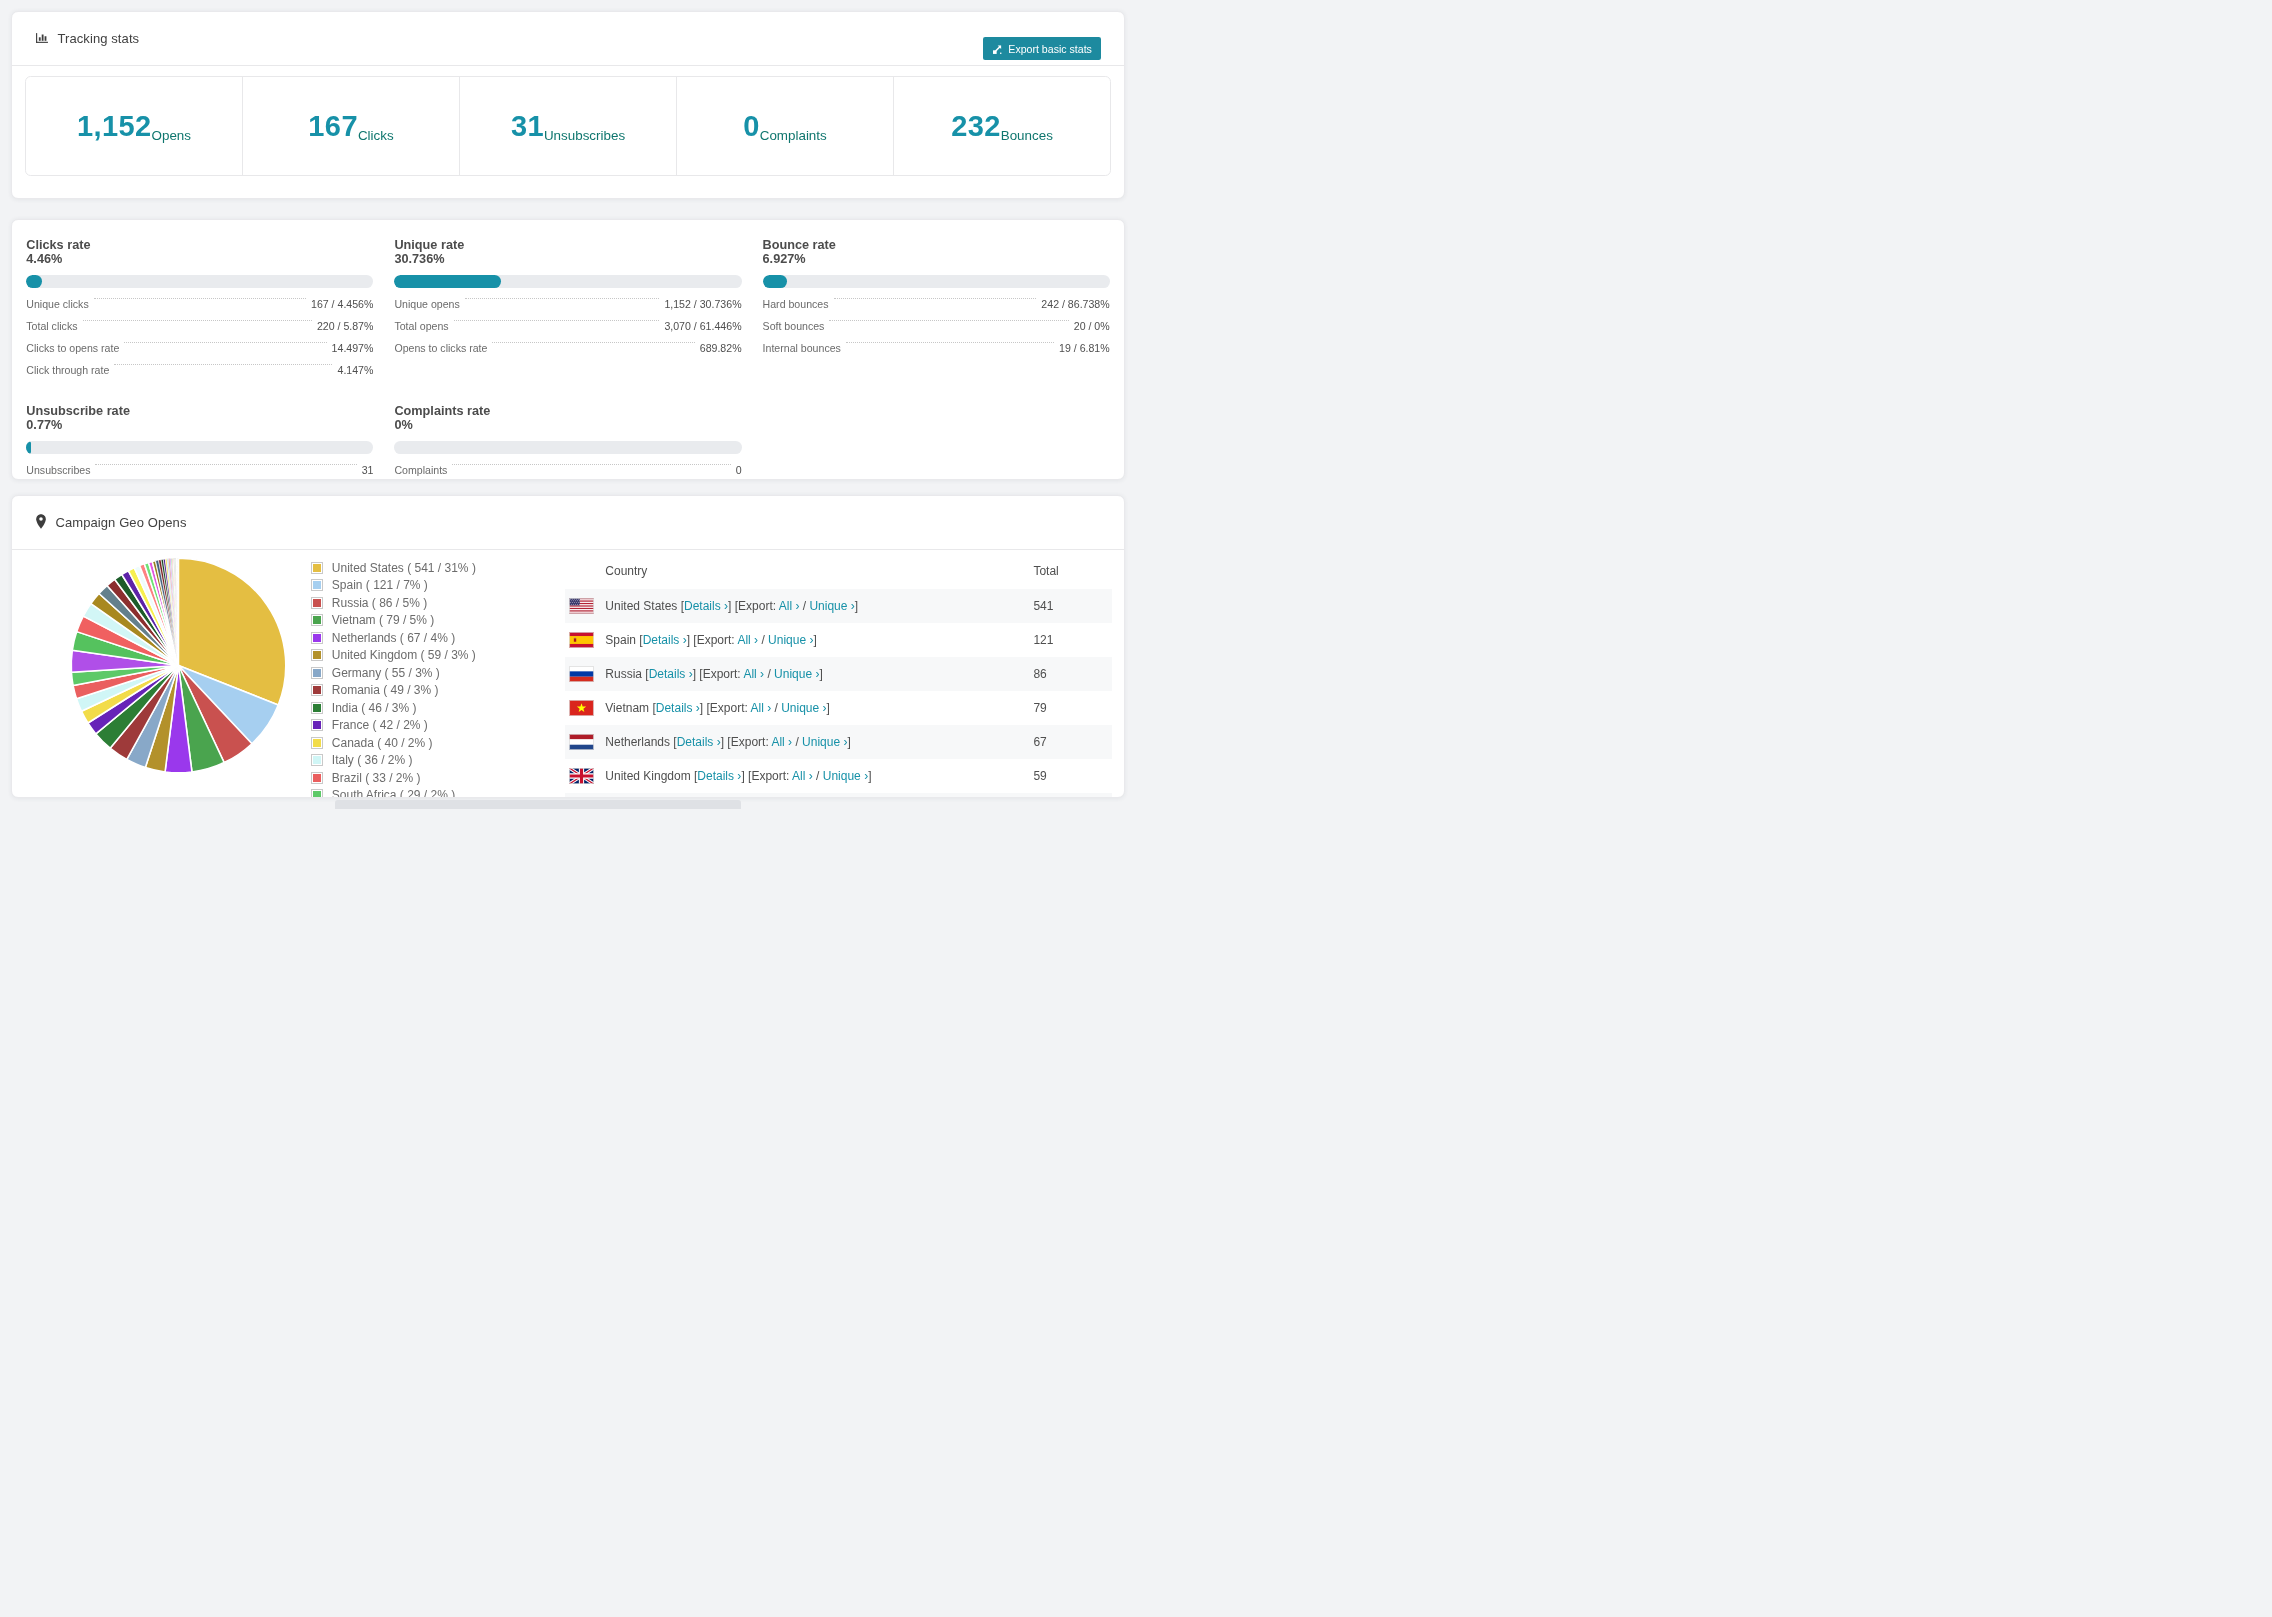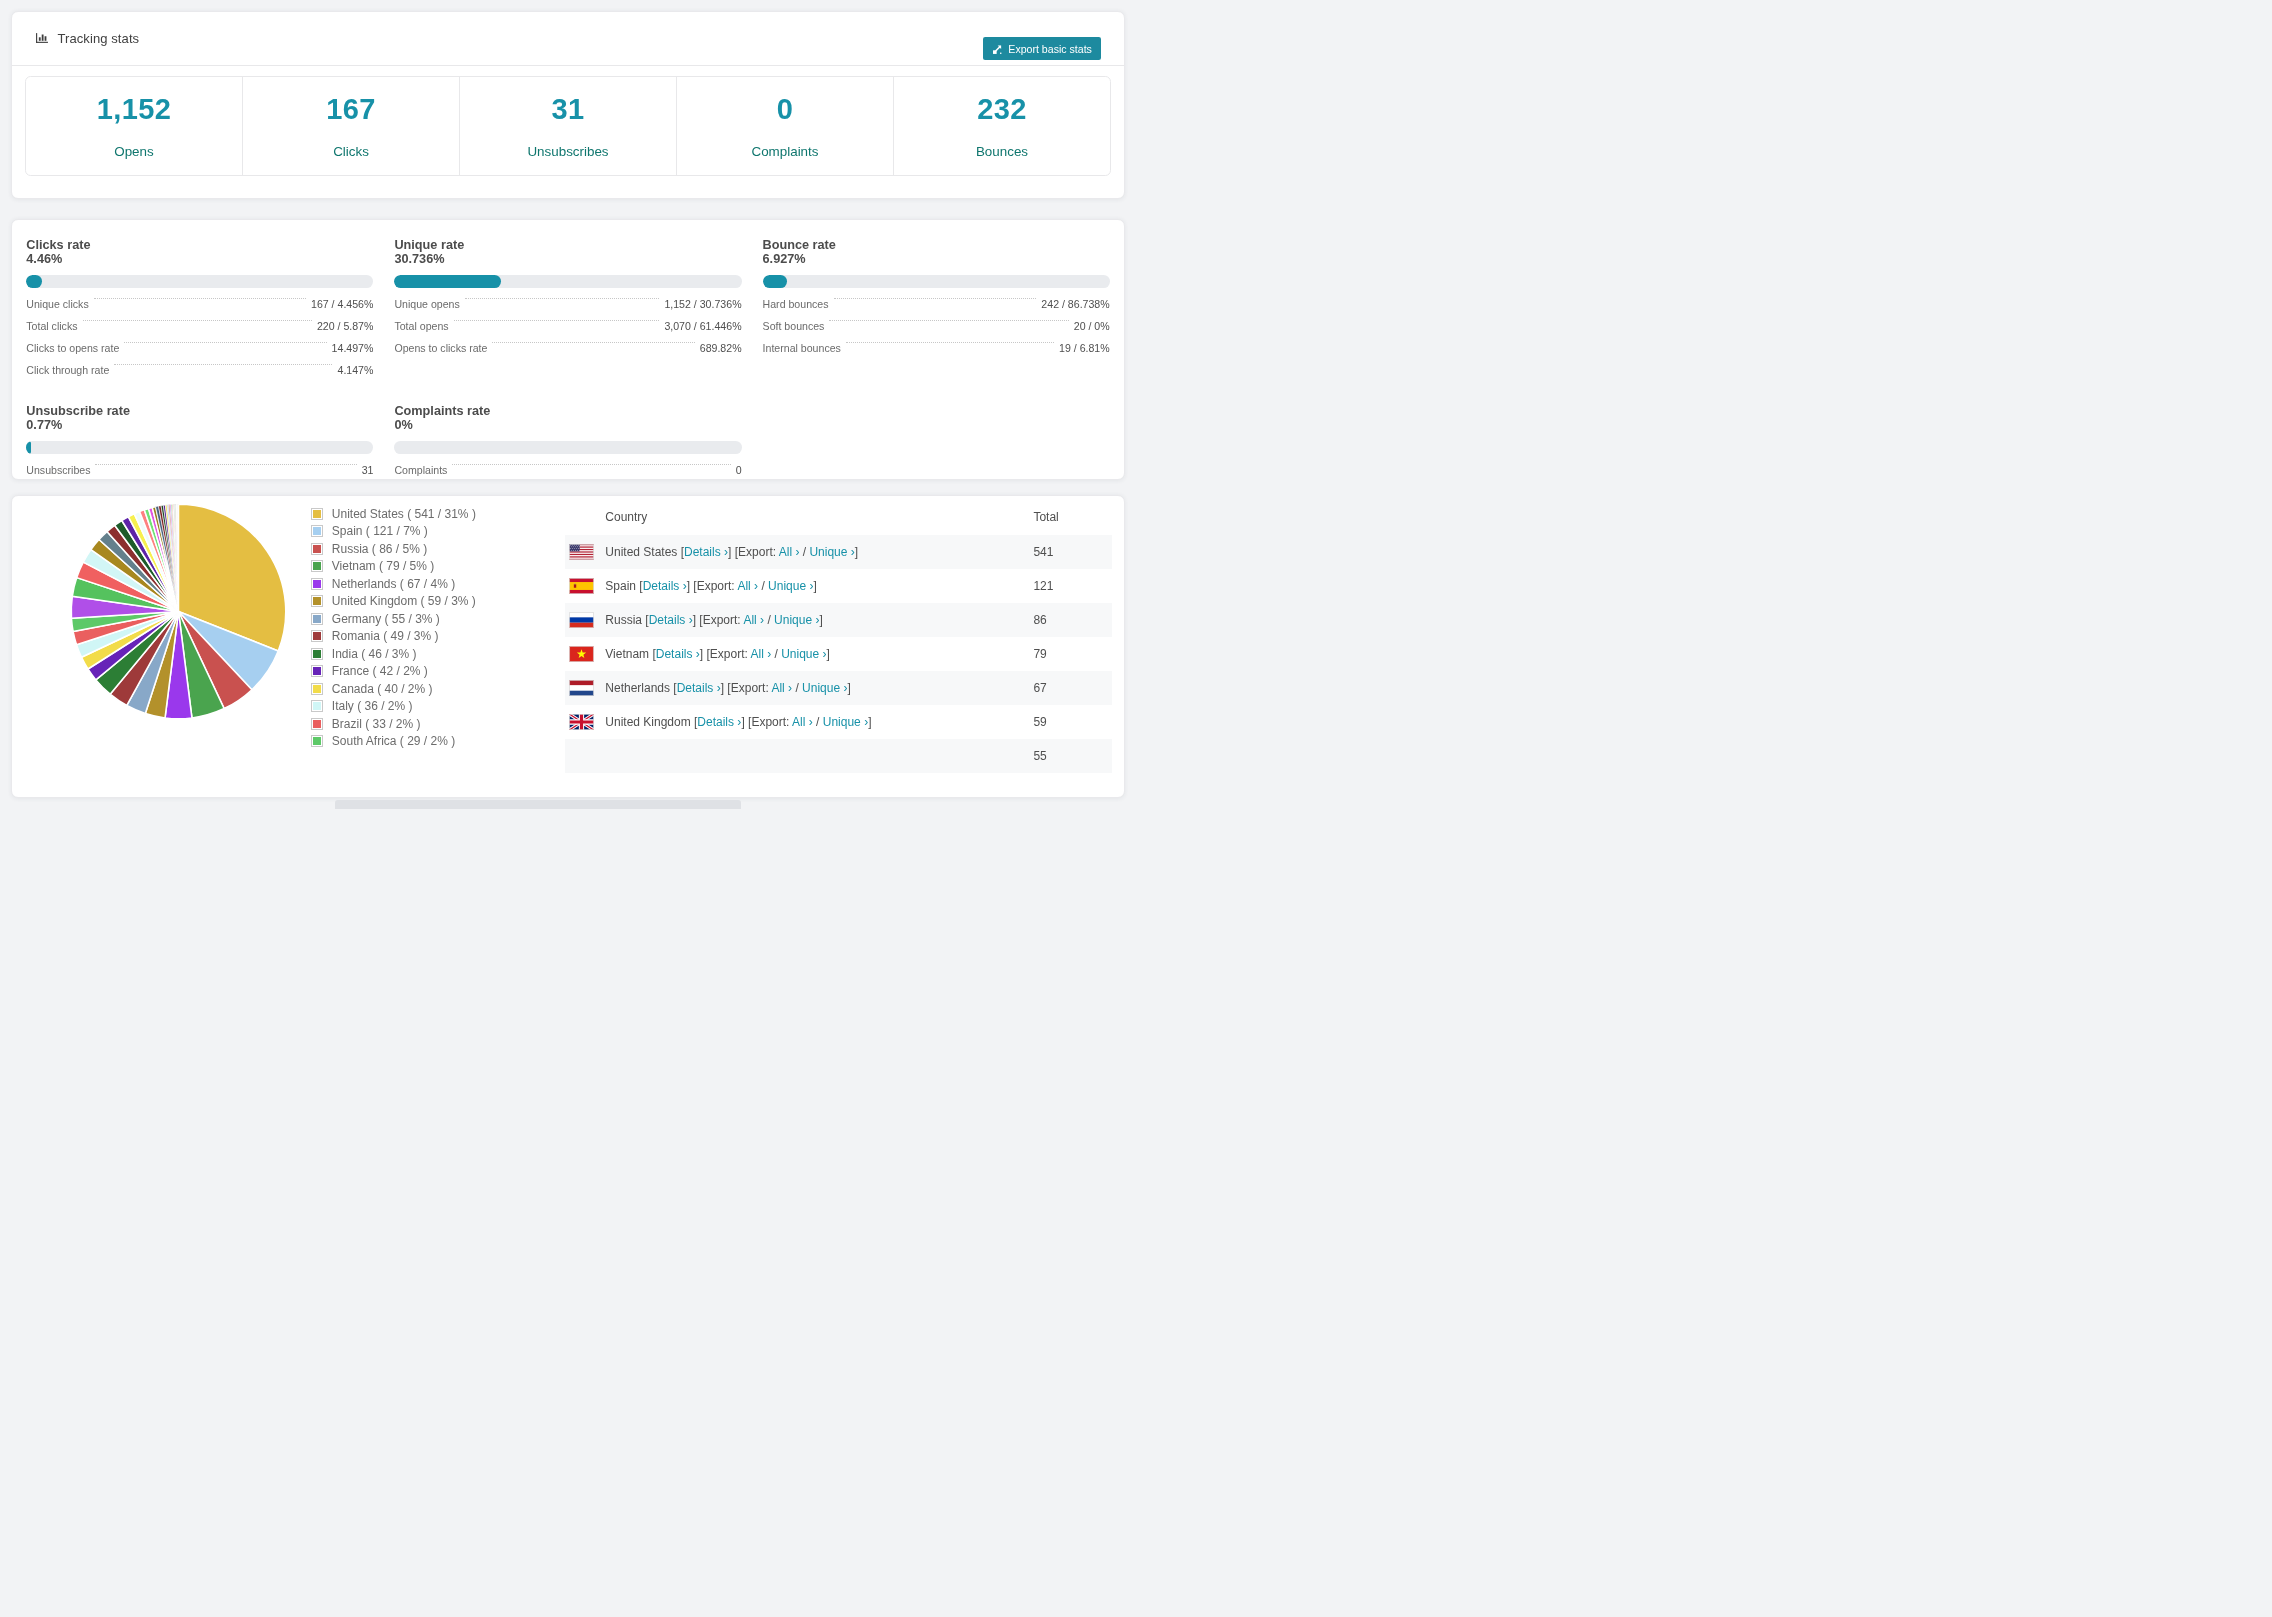--- a/index.html
+++ b/index.html
@@ -35,21 +35,21 @@
     font-family: inherit; font-size: 10.6px; padding: 5.6px 9.2px; cursor: pointer;
   }
 
   
   .stats-box {
     margin: 10.6px 12.7px 0 12.7px; height: 100px;
     border: 0.7px solid #e8e8ea; border-radius: 5.6px;
     display: flex;
   }
   .stat-cell {
-    flex: 1 1 0; display: flex; flex-direction: column;
+    flex: 1 1 0; display: flex; flex-direction: row;
     align-items: center; justify-content: center;
     border-right: 0.7px solid #e8e8ea;
   }
   .stat-cell:last-child { border-right: none; }
   .stat-value { font-size: 29px; font-weight: 700; color: #1791a8; letter-spacing: 0.4px; }
   .stat-label { font-size: 13.4px; color: #0f766e; margin-top: 18px; }
 
   
   .rate-grid {
     padding: 18.4px 14px 0 14px;
@@ -266,20 +266,29 @@
               <span class="detail-label">Complaints</span>
               <span class="detail-leader"></span>
               <span class="detail-value">0</span>
             </div>
           </div>
         </div>
       </div>
   </section>
 
   <section class="card" id="card-geo">
+    <div class="card-header">
+      <span class="hdr-icon">
+        <svg width="12" height="15.5" viewBox="0 0 16 21">
+          <path d="M8 0.5C4.4 0.5 1.5 3.4 1.5 7c0 4.9 6.5 13 6.5 13s6.5-8.1 6.5-13C14.5 3.4 11.6 0.5 8 0.5z" fill="#3d3d3d"></path>
+          <circle cx="8" cy="6.8" r="2.4" fill="#fff"></circle>
+        </svg>
+      </span>
+      <h2>Campaign Geo Opens</h2>
+    </div>
     <div class="geo-body">
       <div class="pie-wrap">
         <svg id="pie" width="223" height="223" viewBox="0 0 316 316">
             <path d="M 158 158 L 158.00 6.00 A 152 152 0 0 1 299.33 213.95 Z" fill="#e4be42" stroke="#fff" stroke-width="2.2" stroke-linejoin="round"></path>
             <path d="M 158 158 L 299.33 213.95 A 152 152 0 0 1 262.05 268.80 Z" fill="#a6cff0" stroke="#fff" stroke-width="2.2" stroke-linejoin="round"></path>
             <path d="M 158 158 L 262.05 268.80 A 152 152 0 0 1 222.72 295.53 Z" fill="#c9514f" stroke="#fff" stroke-width="2.2" stroke-linejoin="round"></path>
             <path d="M 158 158 L 222.72 295.53 A 152 152 0 0 1 177.05 308.80 Z" fill="#4aa44e" stroke="#fff" stroke-width="2.2" stroke-linejoin="round"></path>
             <path d="M 158 158 L 177.05 308.80 A 152 152 0 0 1 138.95 308.80 Z" fill="#9a38ec" stroke="#fff" stroke-width="2.2" stroke-linejoin="round"></path>
             <path d="M 158 158 L 138.95 308.80 A 152 152 0 0 1 111.03 302.56 Z" fill="#b3912b" stroke="#fff" stroke-width="2.2" stroke-linejoin="round"></path>
             <path d="M 158 158 L 111.03 302.56 A 152 152 0 0 1 84.77 291.20 Z" fill="#88a8c8" stroke="#fff" stroke-width="2.2" stroke-linejoin="round"></path>

